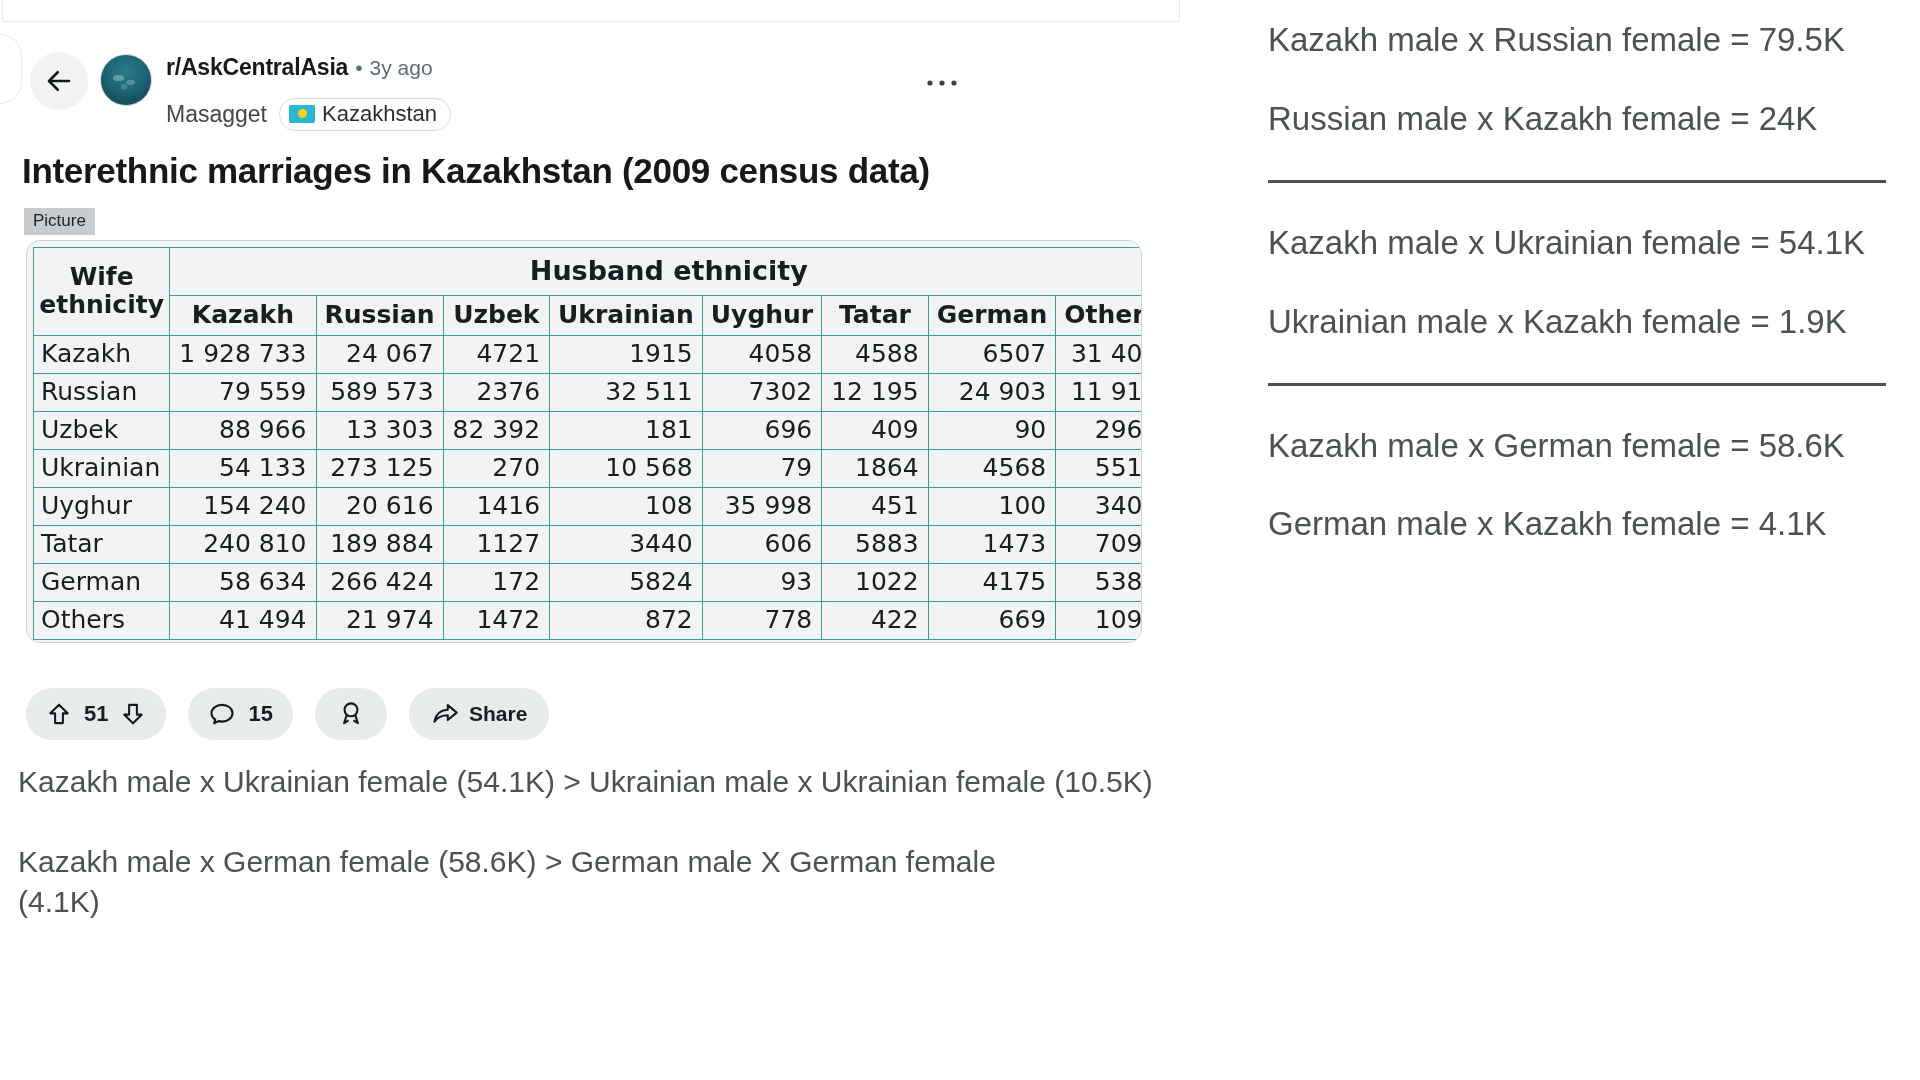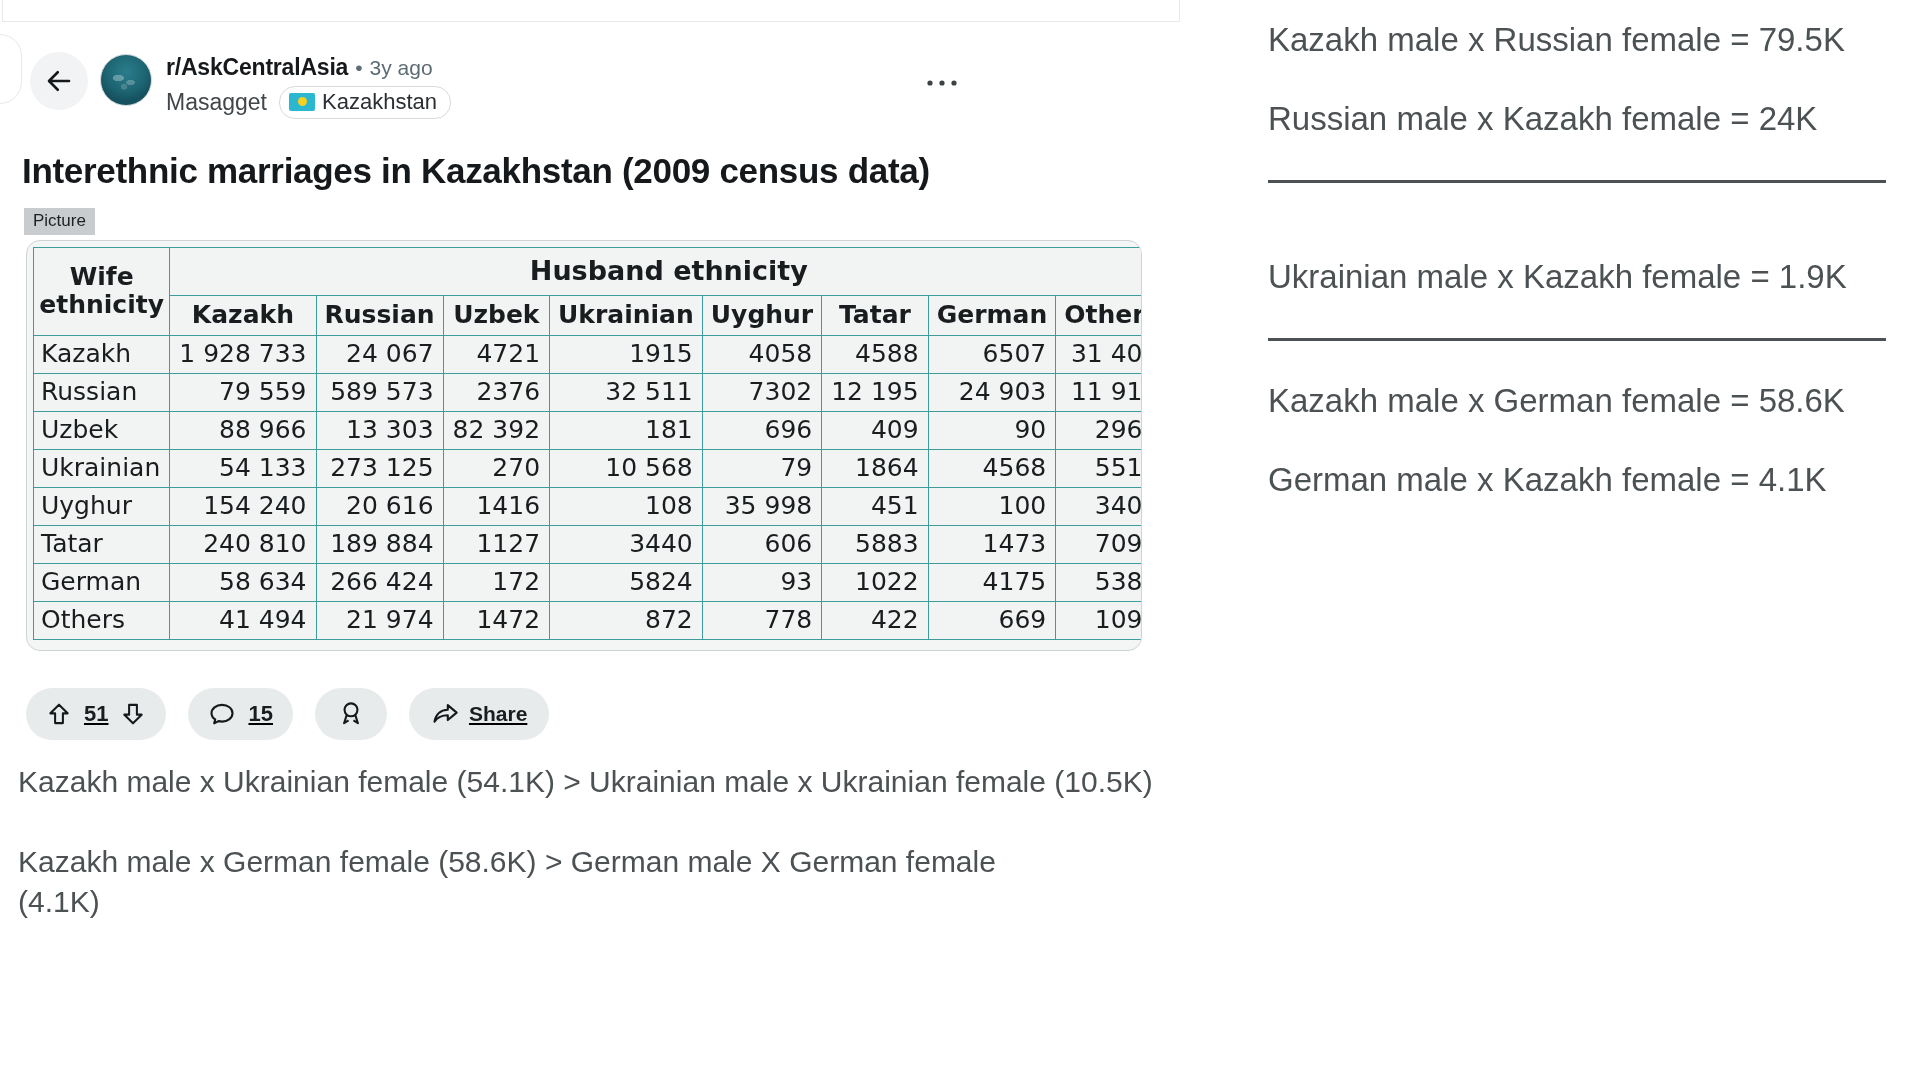--- a/index.html
+++ b/index.html
@@ -71,21 +71,21 @@
       radial-gradient(ellipse at 45% 75%, rgba(255,255,255,.18) 0 10%, transparent 12%);
   }
   #header-text { display: flex; flex-direction: column; justify-content: center; padding-top: 2px; }
   #header-line1 { display: flex; align-items: baseline; gap: 0; white-space: nowrap; }
   #sub-name {
     font-size: 23px; font-weight: bold; color: #16191c;
     letter-spacing: -0.2px; cursor: pointer;
   }
   #dot-sep { font-size: 21px; color: #5c6c74; margin: 0 7px; }
   #post-age { font-size: 21px; color: #5c6c74; }
-  #header-line2 { display: flex; align-items: center; gap: 12px; margin-top: 5px; }
+  #header-line2 { display: flex; align-items: center; gap: 12px; margin-top: 17px; }
   #author-name { font-size: 23px; color: #41464a; cursor: pointer; }
   #flair {
     display: inline-flex; align-items: center; gap: 7px;
     border: 1.5px solid #d7dbde; border-radius: 16px;
     padding: 2px 13px 3px 9px;
     background: #fff;
     cursor: pointer;
   }
   #flair-flag {
     width: 26px; height: 18px; border-radius: 2px;
@@ -124,21 +124,21 @@
     padding: 3px 9px 4px 9px;
   }
 
   
   #table-wrap {
     position: absolute; left: 26px; top: 240px;
     width: 1116px;
     border: 1px solid #cfd3d6;
     border-radius: 14px;
     background: #f4f5f5;
-    padding: 6px 6px 10px 6px;
+    padding: 6px 6px 2px 6px;
     overflow: hidden;
   }
   table#census-table {
     width: 100%;
     border-collapse: collapse;
     font-family: "DejaVu Sans", sans-serif;
     background: #f4f5f5;
   }
   #census-table th, #census-table td {
     border: 1.4px solid #3e9c9c;
@@ -163,21 +163,21 @@
   }
   #census-table td.rowlabel {
     text-align: left; font-weight: normal; font-size: 25px;
     padding-left: 7px;
   }
   #census-table td.num { text-align: right; font-weight: normal; }
 
   
   #action-bar {
     position: absolute; left: 26px; top: 688px;
-    display: flex; align-items: center; gap: 22px; text-decoration: underline;
+    display: flex; align-items: center; gap: 22px;
   }
   .pill {
     background: #e8ebec; border-radius: 26px;
     height: 52px; display: flex; align-items: center;
     padding: 0 20px; gap: 12px; cursor: pointer;
   }
   .pill .count { font-size: 22px; font-weight: bold; color: #1a1d1f; }
   .pill.share { gap: 10px; padding: 0 22px; }
   .pill.share .share-label { font-size: 21px; font-weight: bold; color: #1a1d1f; }
   .pill.award { padding: 0 22px; }
@@ -407,20 +407,21 @@
 (4.1K)</p>
     </div>
   </div>
 
   <div id="notes-column">
     <div style="height:18px"></div>
     <p class="note">Kazakh male x Russian female = 79.5K</p>
     <div class="note-gap-sm"></div>
     <p class="note">Russian male x Kazakh female = 24K</p>
     <hr class="note-rule">
+    <p class="note">Kazakh male x Ukrainian female = 54.1K</p>
     <div class="note-gap-sm"></div>
     <p class="note">Ukrainian male x Kazakh female = 1.9K</p>
     <hr class="note-rule">
     <p class="note">Kazakh male x German female = 58.6K</p>
     <div class="note-gap-sm"></div>
     <p class="note">German male x Kazakh female = 4.1K</p>
   </div>
 
 </div>
 

